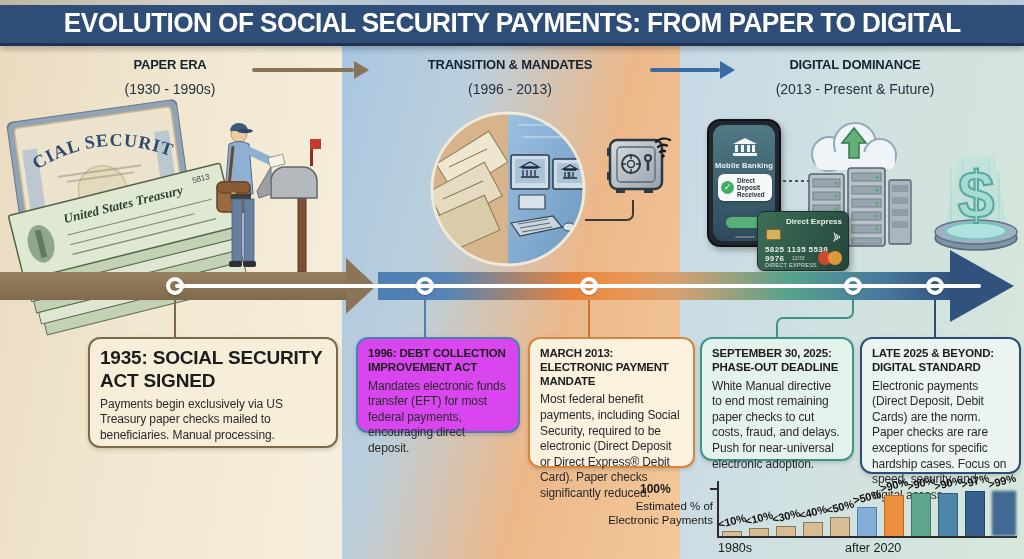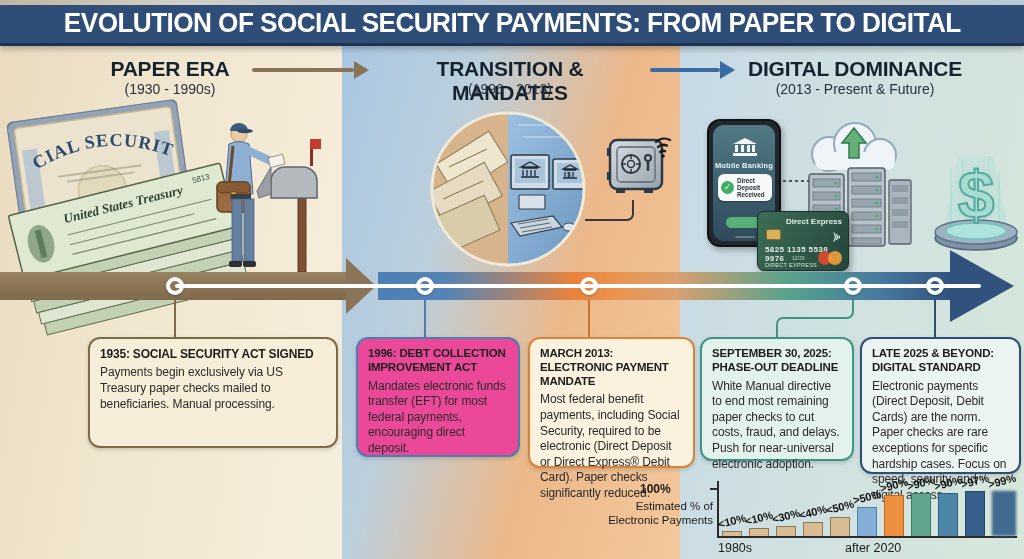--- a/index.html
+++ b/index.html
@@ -17,21 +17,21 @@
   .header h1{margin:0;padding-top:3px;color:#fff;font-size:27px;font-weight:bold;letter-spacing:-.6px;
     transform:scaleX(.97);white-space:nowrap;}
 
   
   .sec{top:46px;height:513px;z-index:0;}
   .sec1{left:0;width:342px;background:linear-gradient(100deg,#eadbc0 0%,#f2e8d2 50%,#f6eedd 100%);}
   .sec2{left:342px;width:338px;background:linear-gradient(105deg,#a9c7e2 0%,#bccfdc 30%,#ecb88a 62%,#f3c89b 100%);}
   .sec3{left:680px;width:344px;background:linear-gradient(100deg,#c7d9e6 0%,#cfe0e2 40%,#d6e7da 100%);}
 
   
-  .era-name{z-index:3;font-size:21px;font-weight:bold;color:#15232f;text-align:center;letter-spacing:-.2px;}
+  .era-name{z-index:3;font-size:13px;font-weight:bold;color:#15232f;text-align:center;letter-spacing:-.2px;}
   .era-dates{z-index:3;font-size:14px;color:#25323e;text-align:center;}
   .e1n{left:60px;top:57px;width:220px;} .e1d{left:60px;top:81px;width:220px;}
   .e2n{left:388px;top:57px;width:244px;} .e2d{left:388px;top:81px;width:244px;}
   .e3n{left:743px;top:57px;width:224px;} .e3d{left:743px;top:81px;width:224px;}
   .era-arrow-line{z-index:3;height:4px;border-radius:2px;}
   .era-arrow-head{z-index:3;width:0;height:0;border-top:9px solid transparent;border-bottom:9px solid transparent;}
   .ea1l{left:252px;top:68px;width:102px;background:#8a7258;}
   .ea1h{left:354px;top:61px;border-left:15px solid #8a7258;}
   .ea2l{left:650px;top:68px;width:70px;background:#3a6ca3;}
   .ea2h{left:720px;top:61px;border-left:15px solid #3a6ca3;}
@@ -48,22 +48,22 @@
   .node{top:277px;width:18px;height:18px;border:4px solid #fff;border-radius:50%;z-index:4;
     transform:translateX(-50%);box-shadow:0 1px 2px rgba(0,0,0,.25);}
 
   .overlay-svg{left:0;top:0;z-index:2;pointer-events:none;}
 
   
   .box{z-index:5;border:2px solid;border-radius:12px;padding:8px 10px;box-shadow:0 2px 4px rgba(0,0,0,.15);}
   .box h4{margin:0 0 4px 0;font-size:11.5px;line-height:1.2;color:#1c1c1c;letter-spacing:-.2px;}
   .box p{margin:0;font-size:12px;line-height:1.3;color:#2a2a2a;letter-spacing:-.1px;}
   .b1{left:88px;top:337px;width:250px;height:111px;background:#f7eed9;border-color:#7d6a4a;}
-  .b1 h4{font-size:12px;} .b1 p{font-size:12px;}
-  .b2{left:356px;top:337px;width:164px;height:120px;background:#ec4899;border-color:#4a7fb0;}
+  .b1 h4{font-size:19px;} .b1 p{font-size:12px;}
+  .b2{left:356px;top:337px;width:164px;height:96px;background:#d946ef;border-color:#4a7fb0;}
   .b3{left:528px;top:337px;width:167px;height:131px;background:#faf1de;border-color:#d8853c;}
   .b4{left:700px;top:337px;width:154px;height:124px;background:#e3f2ea;border-color:#3f9486;}
   .b5{left:860px;top:337px;width:161px;height:137px;background:#ebf4f0;border-color:#2e4d77;}
 
   
   .chart{z-index:5;}
   .yaxis{left:717px;top:481px;width:2px;height:57px;background:#2b2b2b;}
   .xaxis{left:717px;top:536px;width:300px;height:2px;background:#2b2b2b;}
   .ytick{left:710px;top:488px;width:7px;height:2px;background:#2b2b2b;}
   .ylab100{left:640px;top:482px;width:72px;font-size:12px;font-weight:bold;color:#1a1a1a;}

